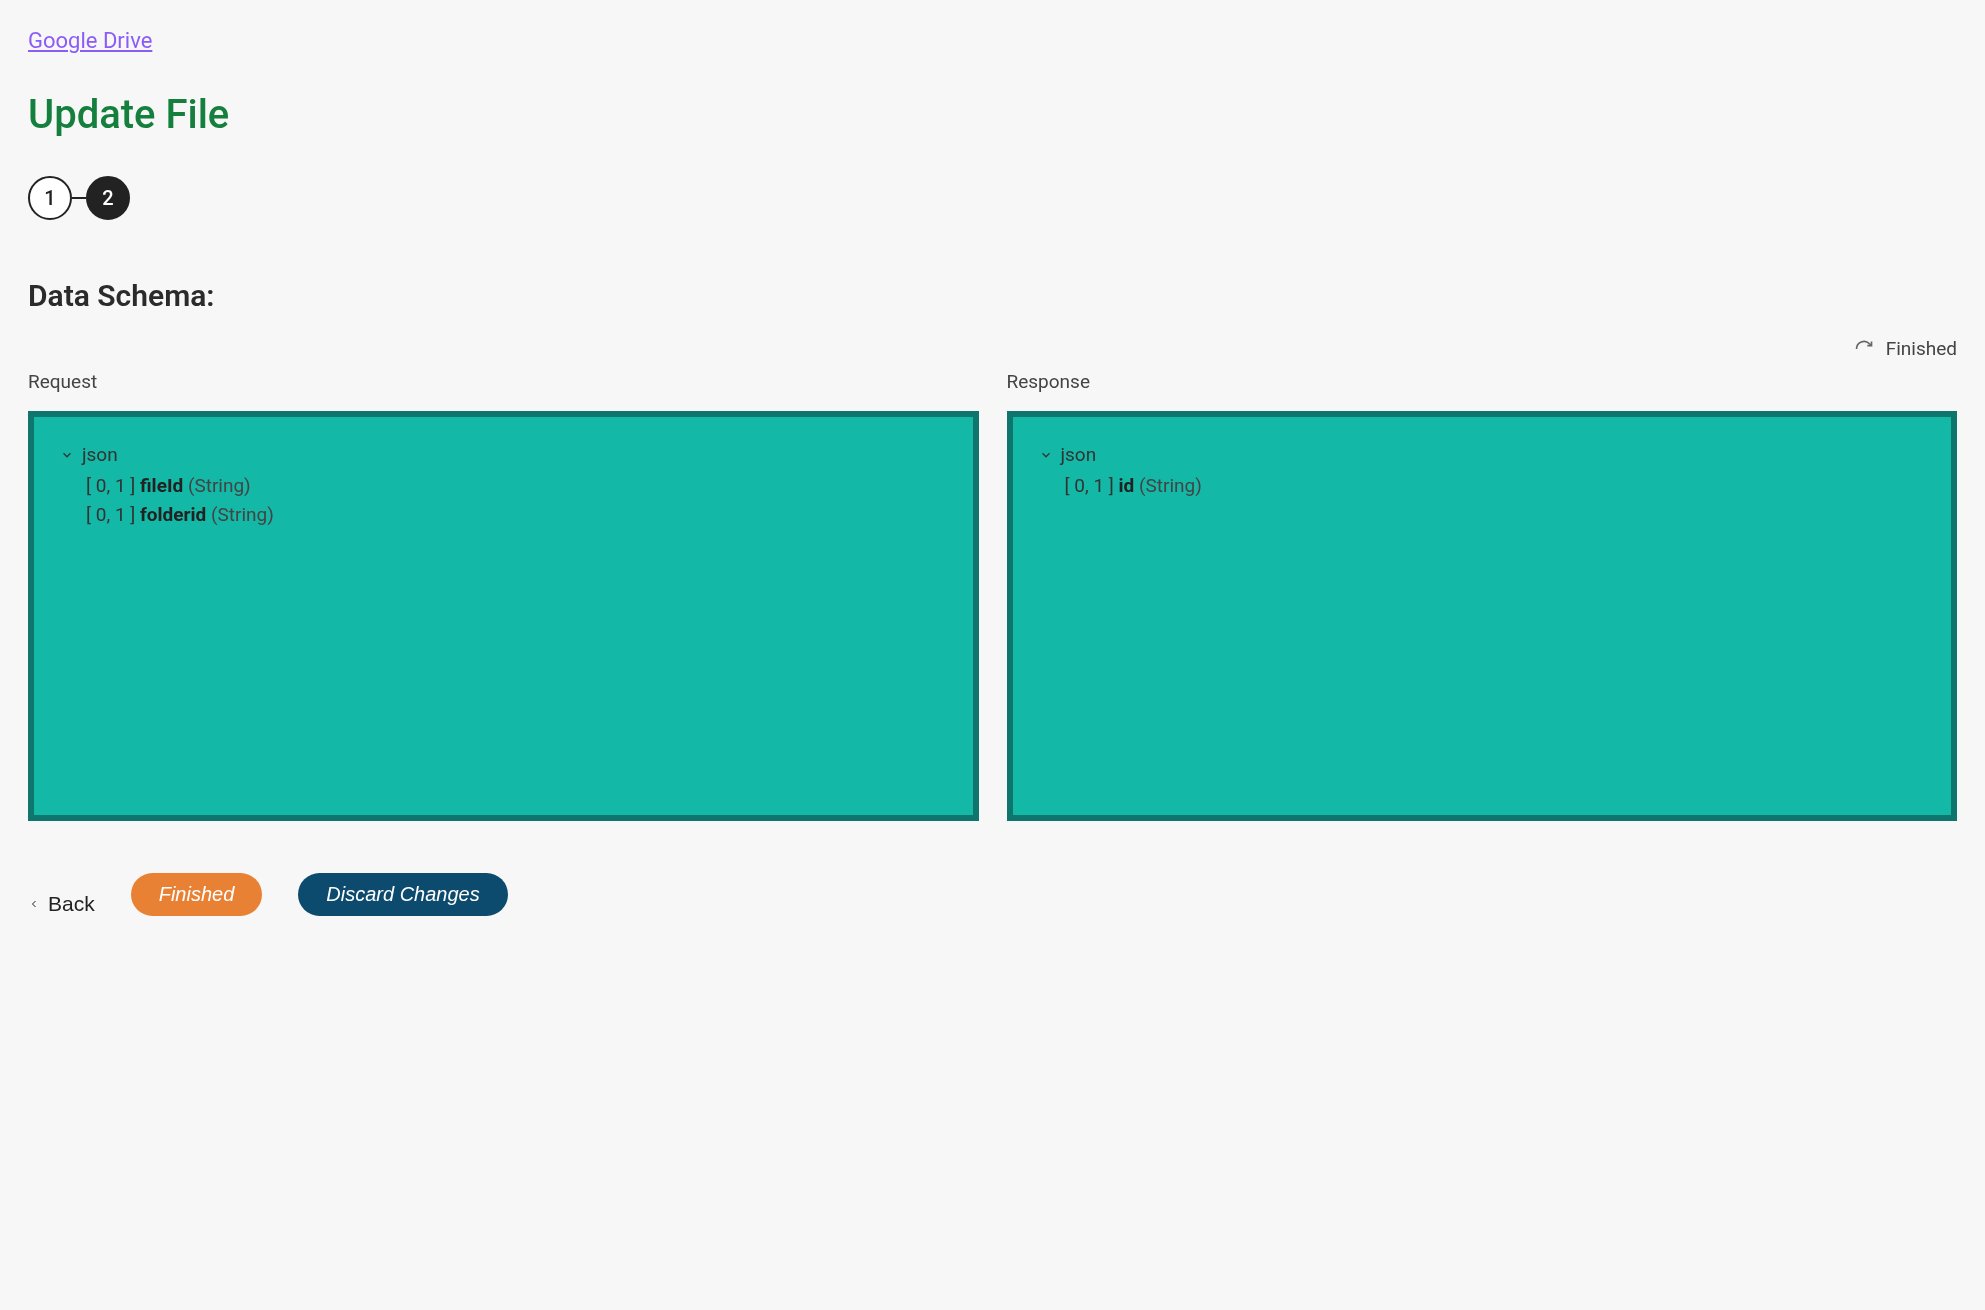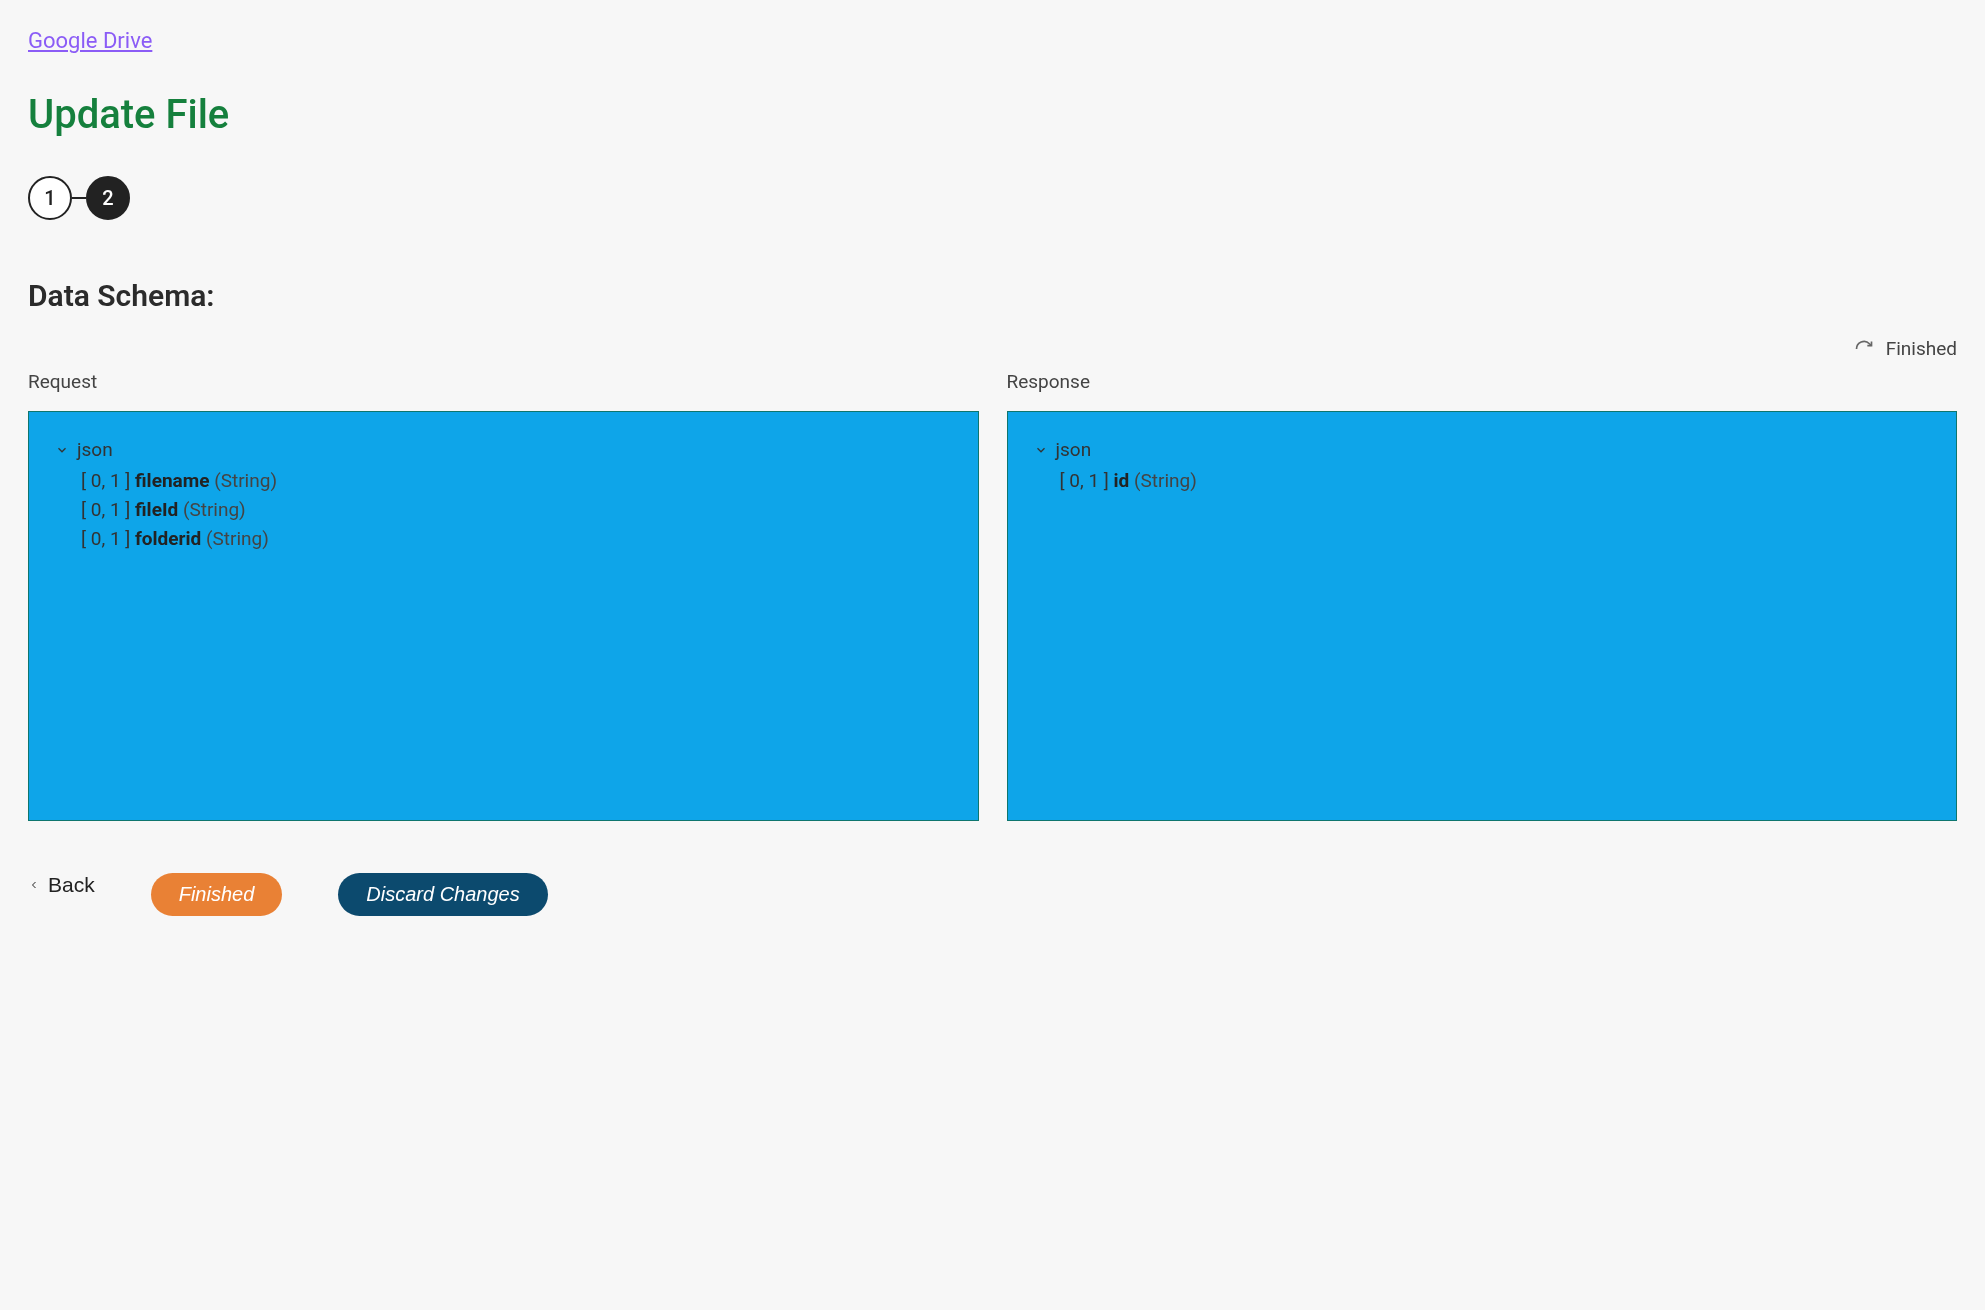--- a/index.html
+++ b/index.html
@@ -90,41 +90,41 @@
     margin-top: 2px;
   }
   .panel-col { flex: 1; }
   .panel-label {
     font-size: 19px;
     color: #444;
     margin-bottom: 18px;
     margin-top: 8px;
   }
   .panel {
-    background: #0ea5e9;
-    border: 1px solid #0f766e;
+    background: #14b8a6;
+    border: 6px solid #0f766e;
     min-height: 410px;
     padding: 26px 26px;
     font-size: 19px;
     color: #333;
   }
   .tree-root { display:flex; align-items:center; gap:8px; }
   .chevron {
     width: 14px; height: 14px; display:inline-flex; align-items:center; justify-content:center;
   }
   .chevron svg { width:14px; height:14px; stroke:#333; fill:none; stroke-width:2.2; }
   .tree-children { margin-left: 26px; margin-top: 8px; }
   .field-line { margin-top: 6px; font-size: 19px; }
   .cardinality { color:#333; }
   .field-name { font-weight:700; color:#222; }
   .field-type { color:#444; }
   .footer {
     display:flex;
-    align-items:flex-start;
-    gap: 56px;
+    align-items:flex-end;
+    gap: 36px;
     margin-top: 52px;
   }
   .back-btn {
     display:flex; align-items:center; gap:8px;
     font-size: 21px; font-weight:500; color:#222;
     cursor:pointer; background:none; border:none;
   }
   .back-chevron { display:inline-flex; }
   .back-chevron svg { width:12px; height:16px; stroke:#222; fill:none; stroke-width:2; }
   .btn {
@@ -171,27 +171,20 @@
           <svg viewBox="0 0 24 24">
               <polyline points="6 9 12 15 18 9"></polyline>
             </svg>
         </span>
         <span>json</span>
       </div>
       <div class="tree-children">
         <div class="field-line">
           <span class="cardinality">[ 0, 1 ]</span>
           <span> </span>
-          <span class="field-name">filename</span>
-          <span> </span>
-          <span class="field-type">(String)</span>
-        </div>
-        <div class="field-line">
-          <span class="cardinality">[ 0, 1 ]</span>
-          <span> </span>
           <span class="field-name">fileId</span>
           <span> </span>
           <span class="field-type">(String)</span>
         </div>
         <div class="field-line">
           <span class="cardinality">[ 0, 1 ]</span>
           <span> </span>
           <span class="field-name">folderid</span>
           <span> </span>
           <span class="field-type">(String)</span>

